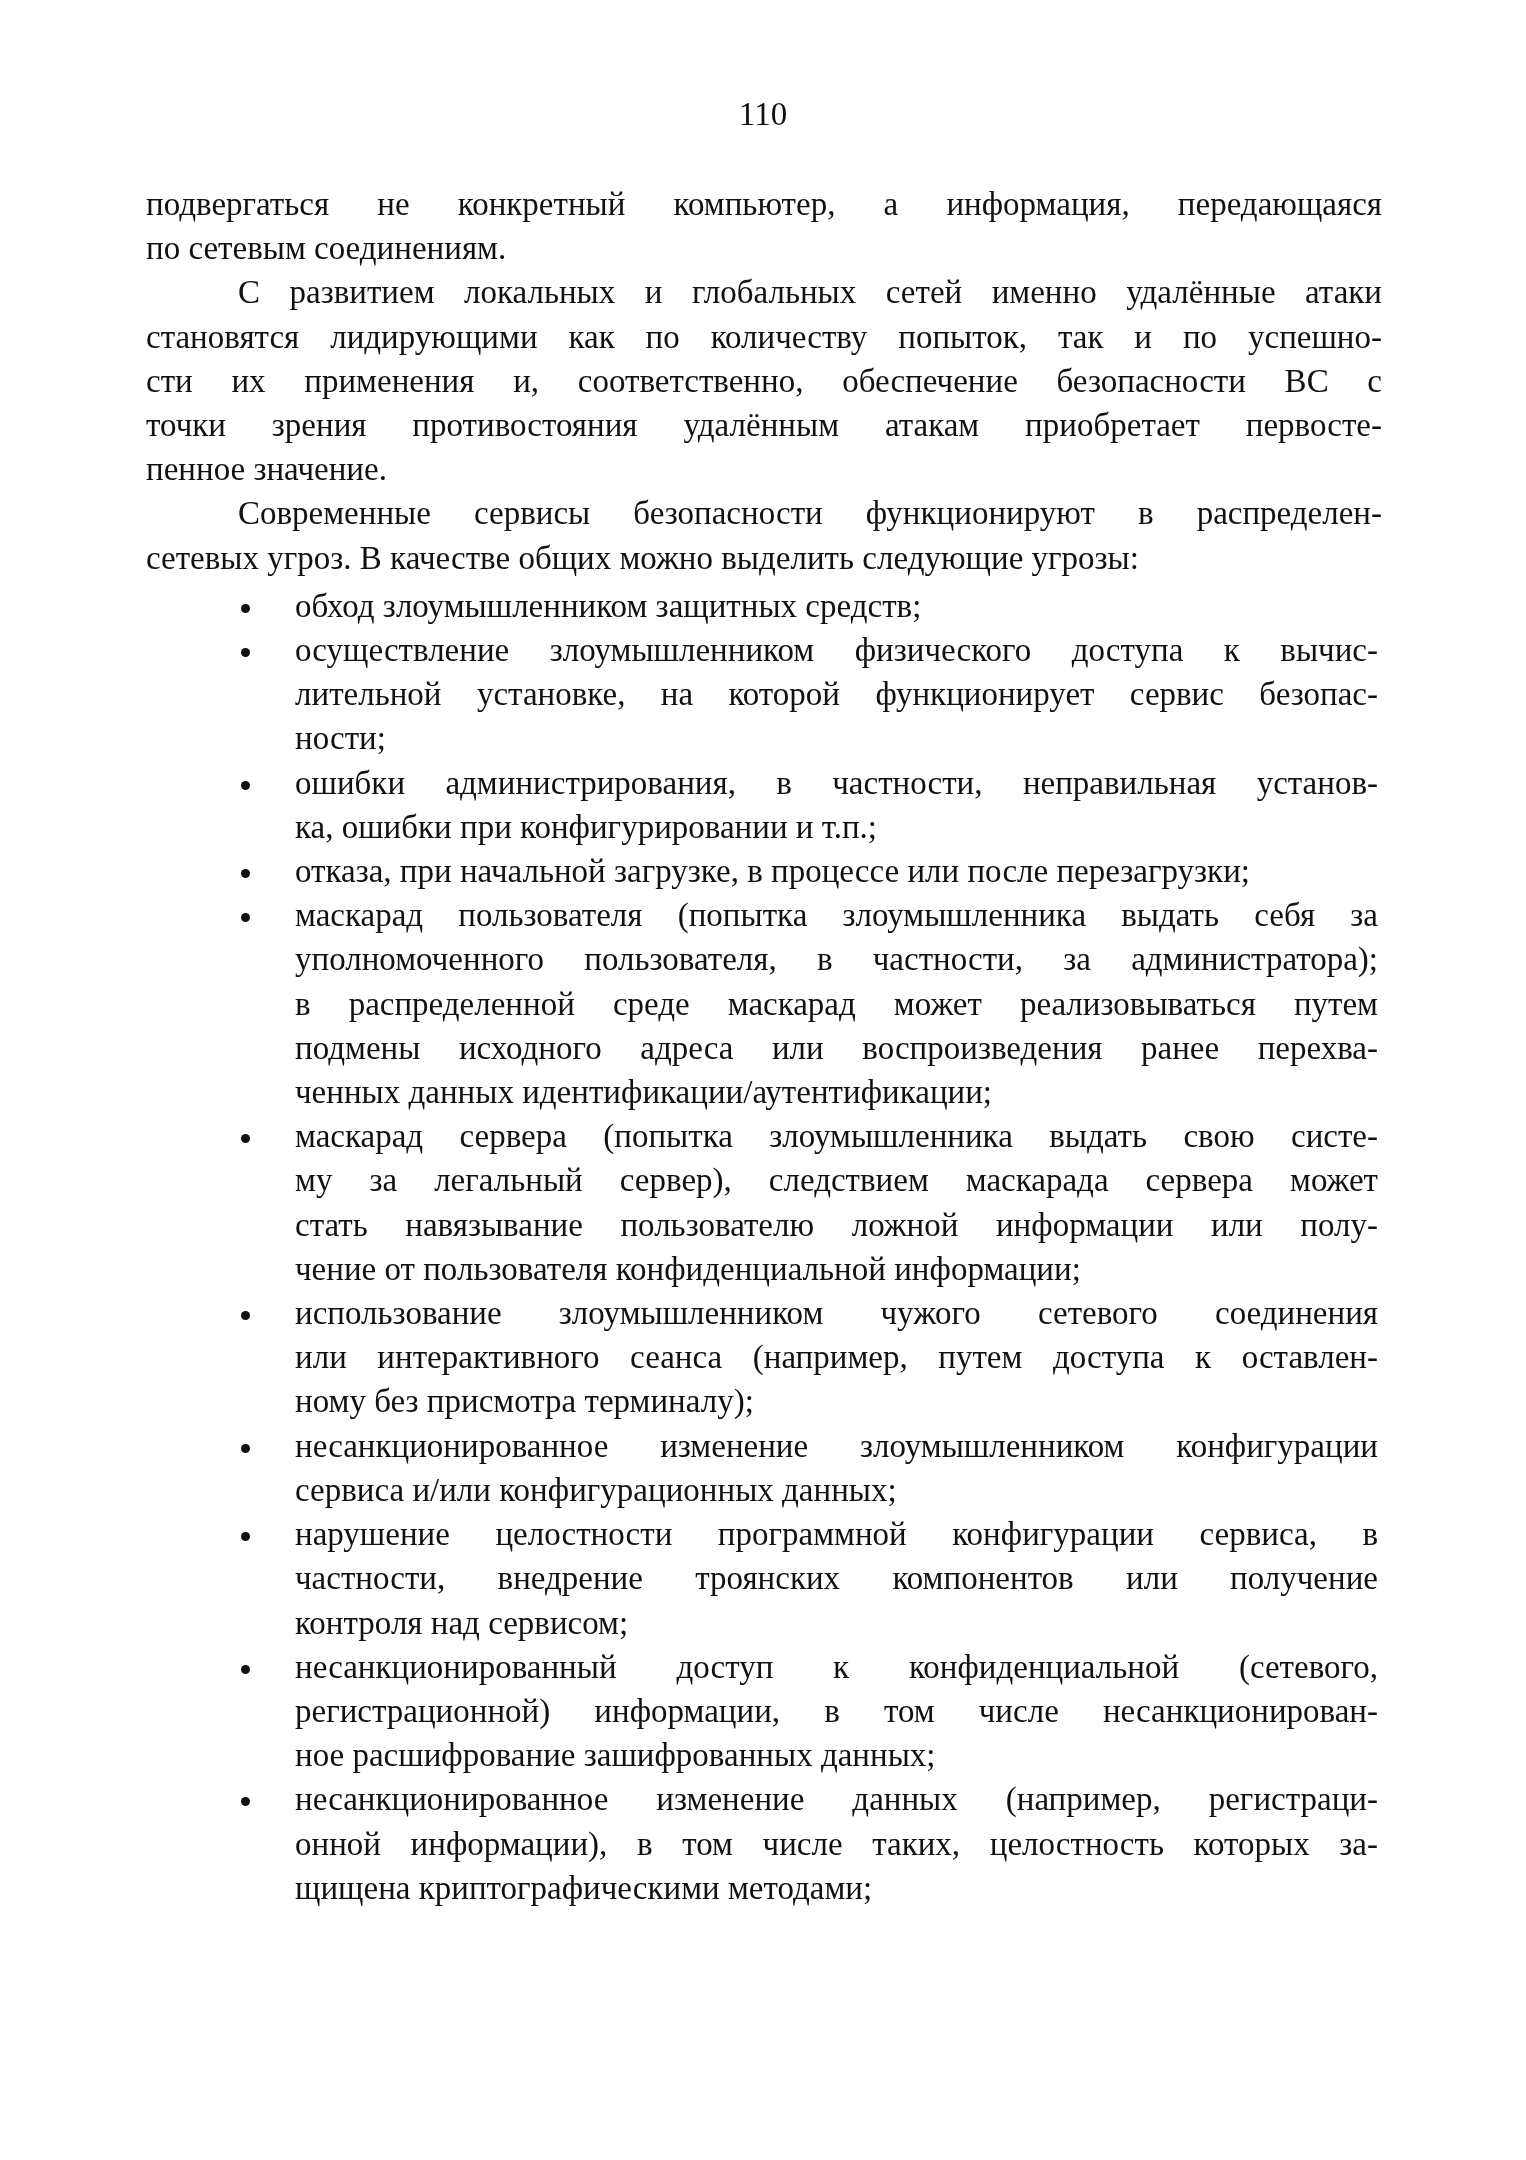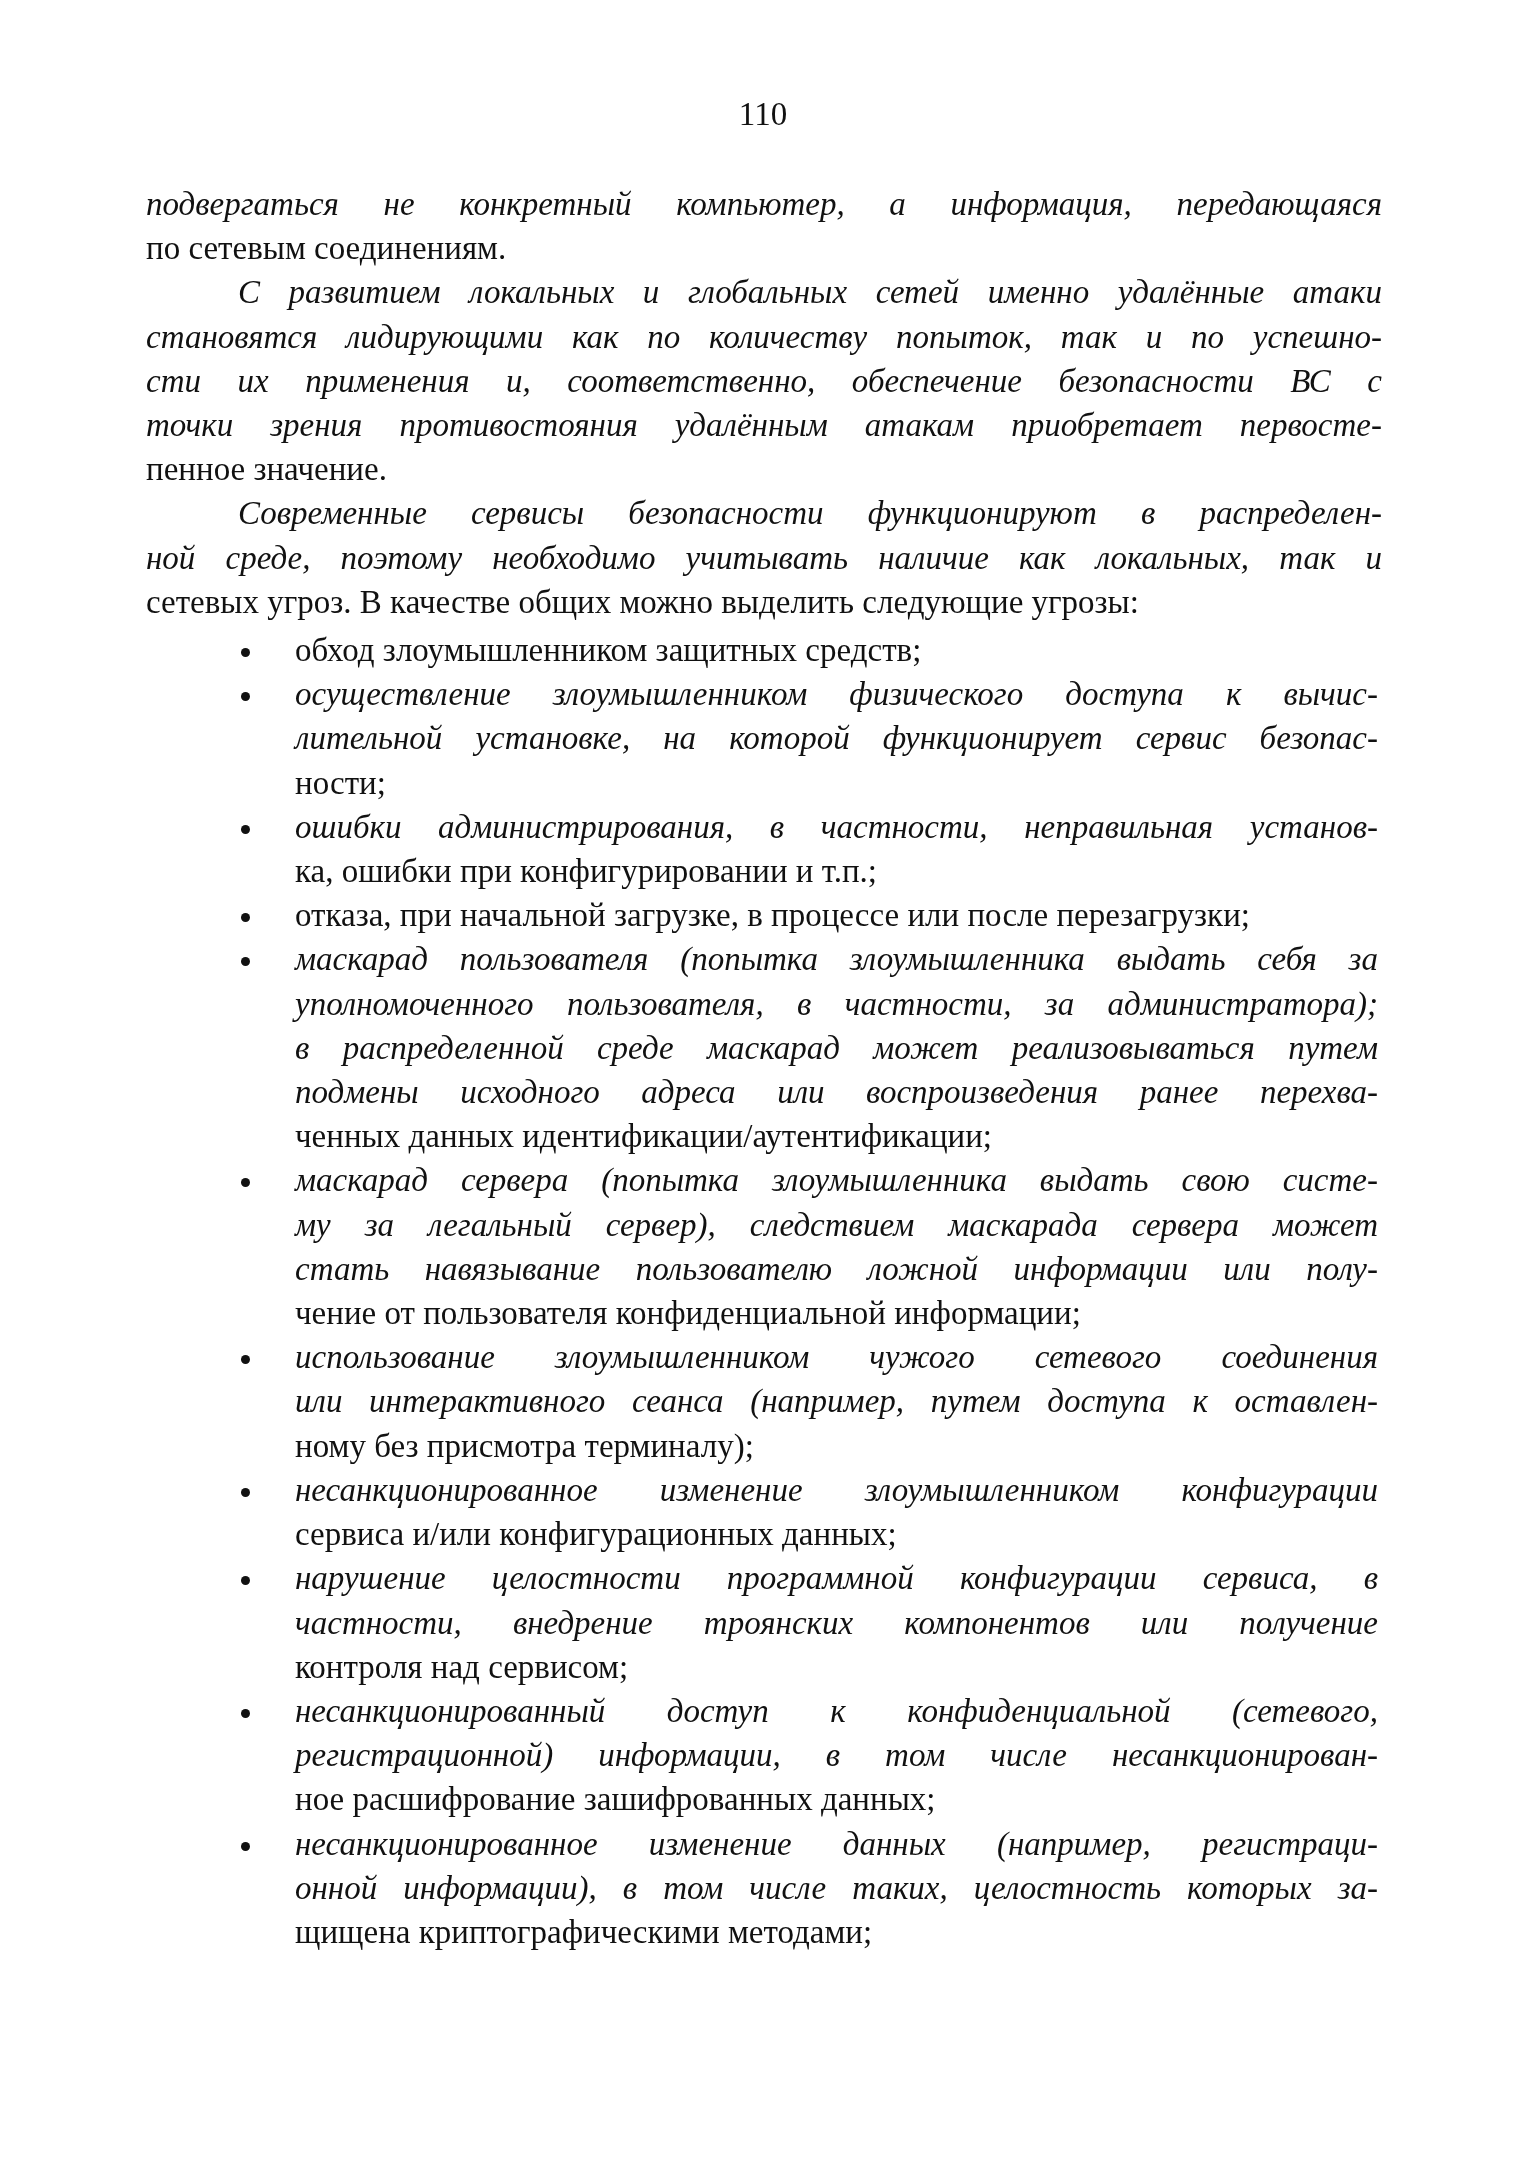--- a/index.html
+++ b/index.html
@@ -69,21 +69,20 @@
     }
     .line {
       display: block;
     }
     .line.last {
       text-align-last: left;
     }
     .line.just {
       text-align: justify;
       text-align-last: justify;
-      font-style: italic;
     }
   </style>
 </head>
 <body>
 
 <div class="page-number">110</div>
 
 <div class="content">
   <div id="paragraphs">
       <p class="para">
@@ -92,21 +91,20 @@
       </p>
       <p class="para">
         <span class="line just" style="text-indent: 92px;">С развитием локальных и глобальных сетей именно удалённые атаки</span>
         <span class="line just">становятся лидирующими как по количеству попыток, так и по успешно-</span>
         <span class="line just">сти их применения и, соответственно, обеспечение безопасности ВС с</span>
         <span class="line just">точки зрения противостояния удалённым атакам приобретает первосте-</span>
         <span class="line last">пенное значение.</span>
       </p>
       <p class="para">
         <span class="line just" style="text-indent: 92px;">Современные сервисы безопасности функционируют в распределен-</span>
-        <span class="line just">ной среде, поэтому необходимо учитывать наличие как локальных, так и</span>
         <span class="line last">сетевых угроз. В качестве общих можно выделить следующие угрозы:</span>
       </p>
     </div>
   <ul class="threat-list" id="threats">
       <li class="threat-item">
         <span class="bullet"></span>
         <span class="line last">обход злоумышленником защитных средств;</span>
       </li>
       <li class="threat-item">
         <span class="bullet"></span>

